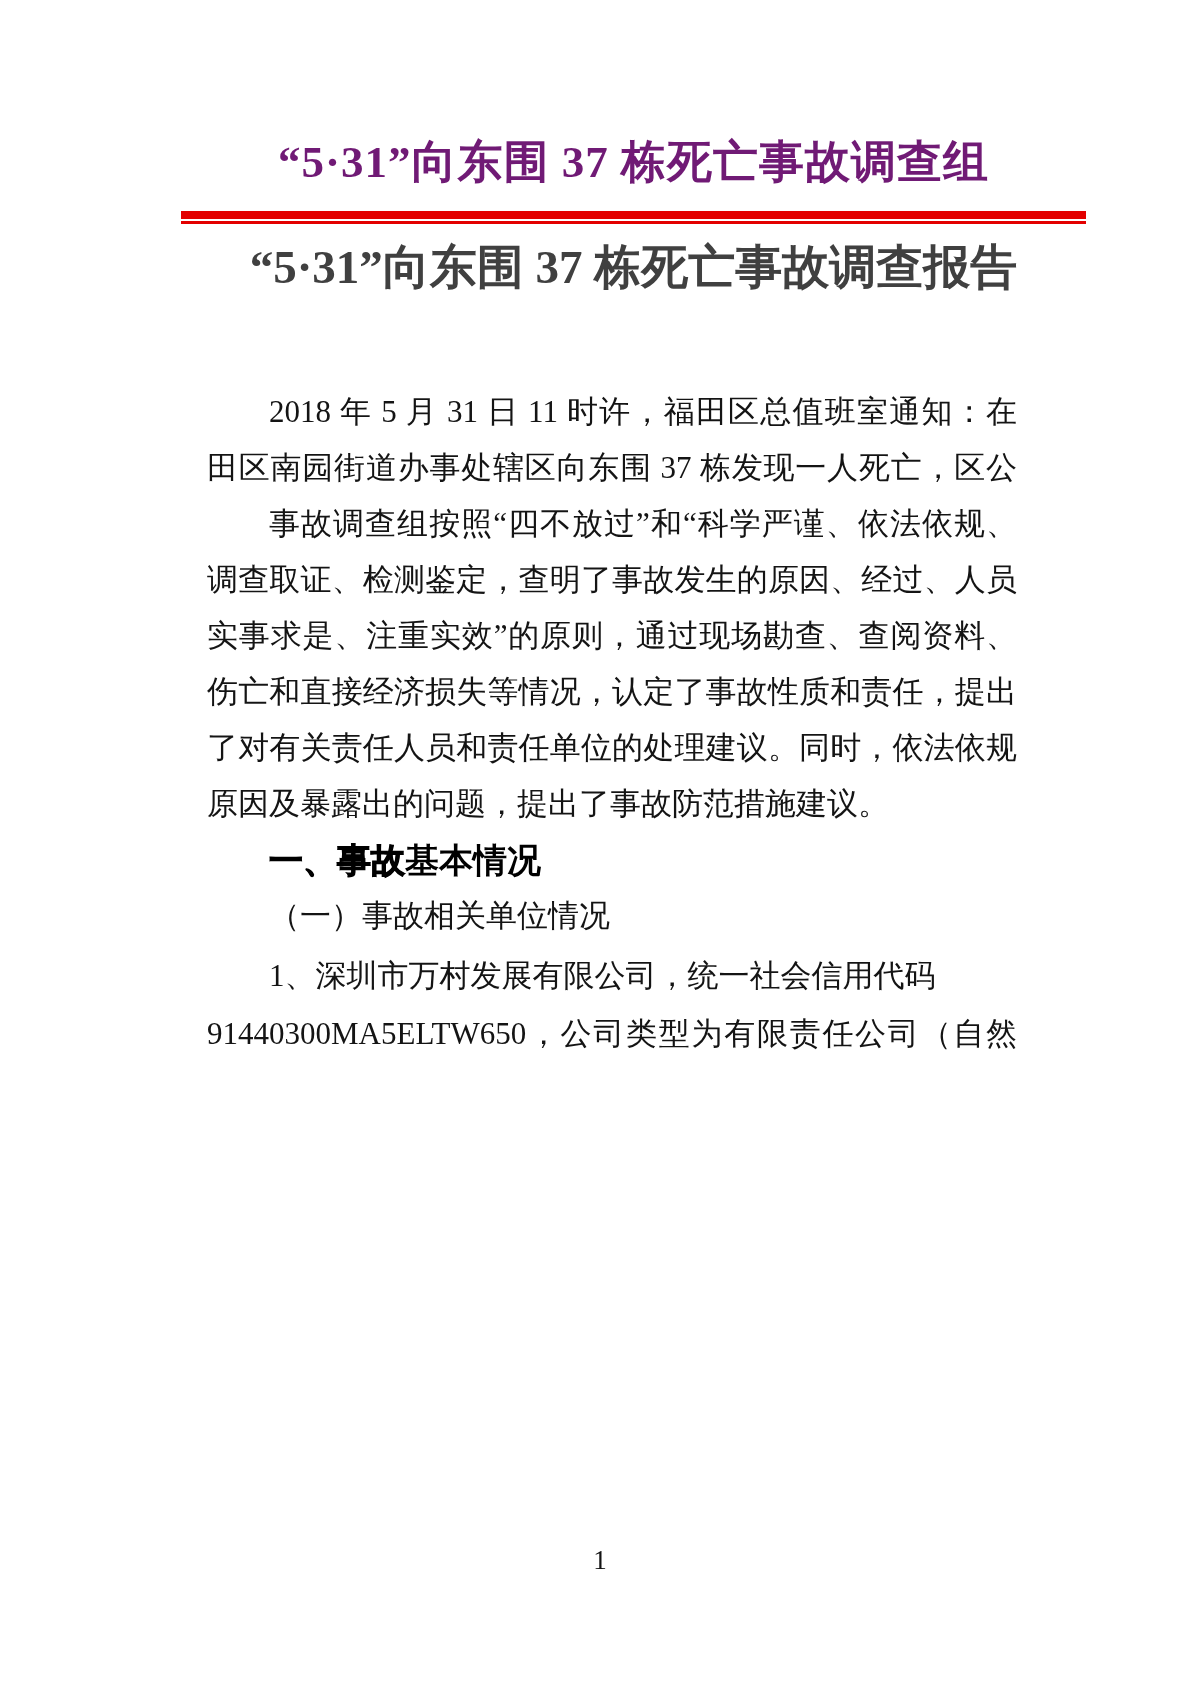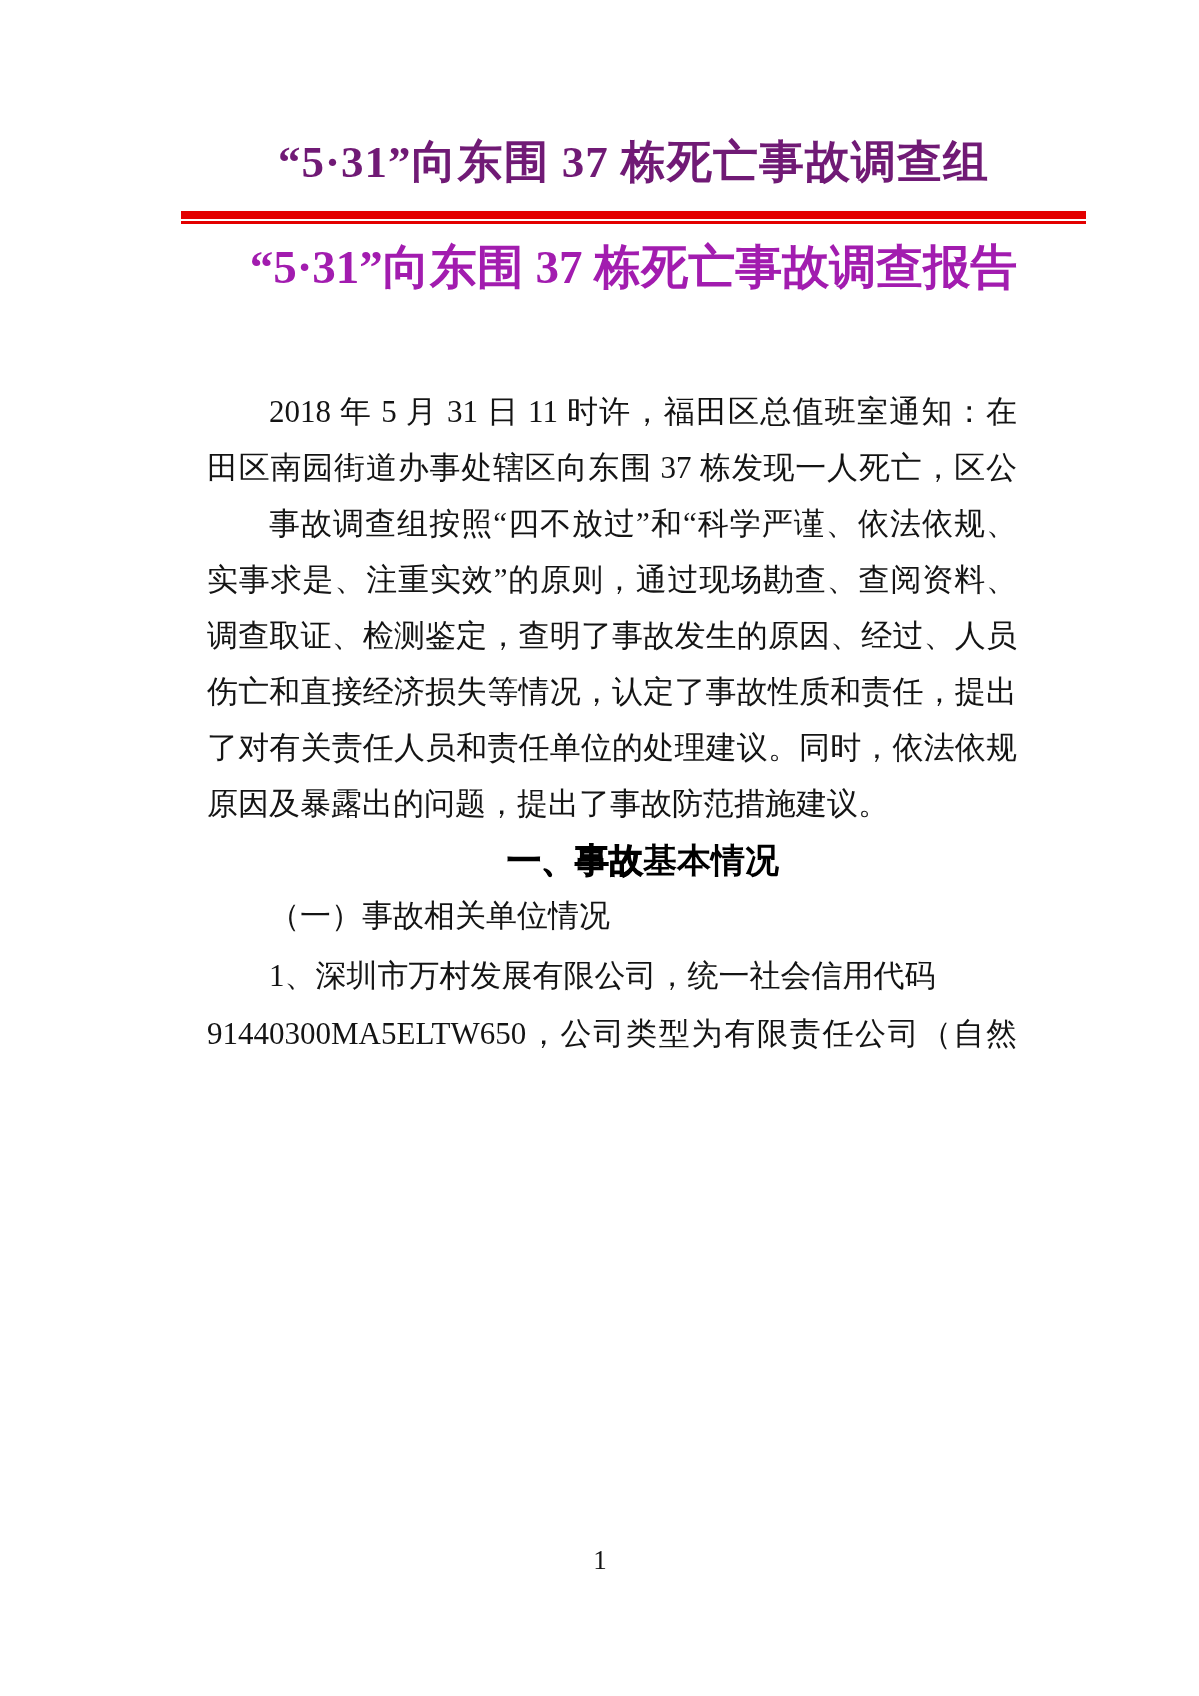--- a/index.html
+++ b/index.html
@@ -23,21 +23,21 @@
   }
   .red-rule { position:absolute; left:181px; top:211px; width:905px; }
   .red-rule .thick { height:8px; background:#e30000; }
   .red-rule .gap   { height:2px; background:transparent; }
   .red-rule .thin  { height:3px; background:#e30000; }
   
   .doc-title {
     position:absolute; left:181px; top:234px; width:905px;
     height:66px; line-height:66px;
     text-align:center;
-    color:#a21caf;
+    color:#404040;
     font-size:47px; font-weight:bold;
     white-space:nowrap;
   }
   
   .body-text {
     position:absolute; left:183px; top:384px; width:834px;
     font-size:31px;
   }
   .ln {
     height:56px; line-height:56px;
@@ -49,21 +49,20 @@
     text-align-last:justify;
     white-space:normal;
     overflow:hidden;
   }
   .ind { padding-left:62px; }
   .heading1 {
     font-family:"DejaVu Sans","Liberation Sans",sans-serif;
     font-size:34px;
     font-weight:bold;
     color:#000;
-    text-align:center;
   }
   .heading1 .strong { -webkit-text-stroke:1px #000; }
   .company .ln { height:58px; line-height:58px; }
   .company { margin-top:3px; }
   .page-number {
     position:absolute; left:183px; top:1544px; width:834px;
     height:32px; line-height:32px;
     text-align:center;
     font-size:27px;
     color:#141414;
@@ -87,22 +86,22 @@
   <div class="body-text">
 
     <div>
       <div class="ln jst ind">2018 年 5 月 31 日 11 时许，福田区总值班室通知：在福</div>
       <div class="ln jst">田区南园街道办事处辖区向东围 37 栋发现一人死亡，区公</div>
     </div>
 
 
     <div>
       <div class="ln jst ind">事故调查组按照“四不放过”和“科学严谨、依法依规、</div>
+      <div class="ln jst">调查取证、检测鉴定，查明了事故发生的原因、经过、人员</div>
       <div class="ln jst">实事求是、注重实效”的原则，通过现场勘查、查阅资料、</div>
-      <div class="ln jst">调查取证、检测鉴定，查明了事故发生的原因、经过、人员</div>
       <div class="ln jst">伤亡和直接经济损失等情况，认定了事故性质和责任，提出</div>
       <div class="ln jst">了对有关责任人员和责任单位的处理建议。同时，依法依规</div>
       <div class="ln">原因及暴露出的问题，提出了事故防范措施建议。</div>
     </div>
 
     <div class="ln ind heading1">
       <span class="strong">一、事故</span><span>基本情况</span>
     </div>
 
     <div class="ln ind">（一）事故相关单位情况</div>

